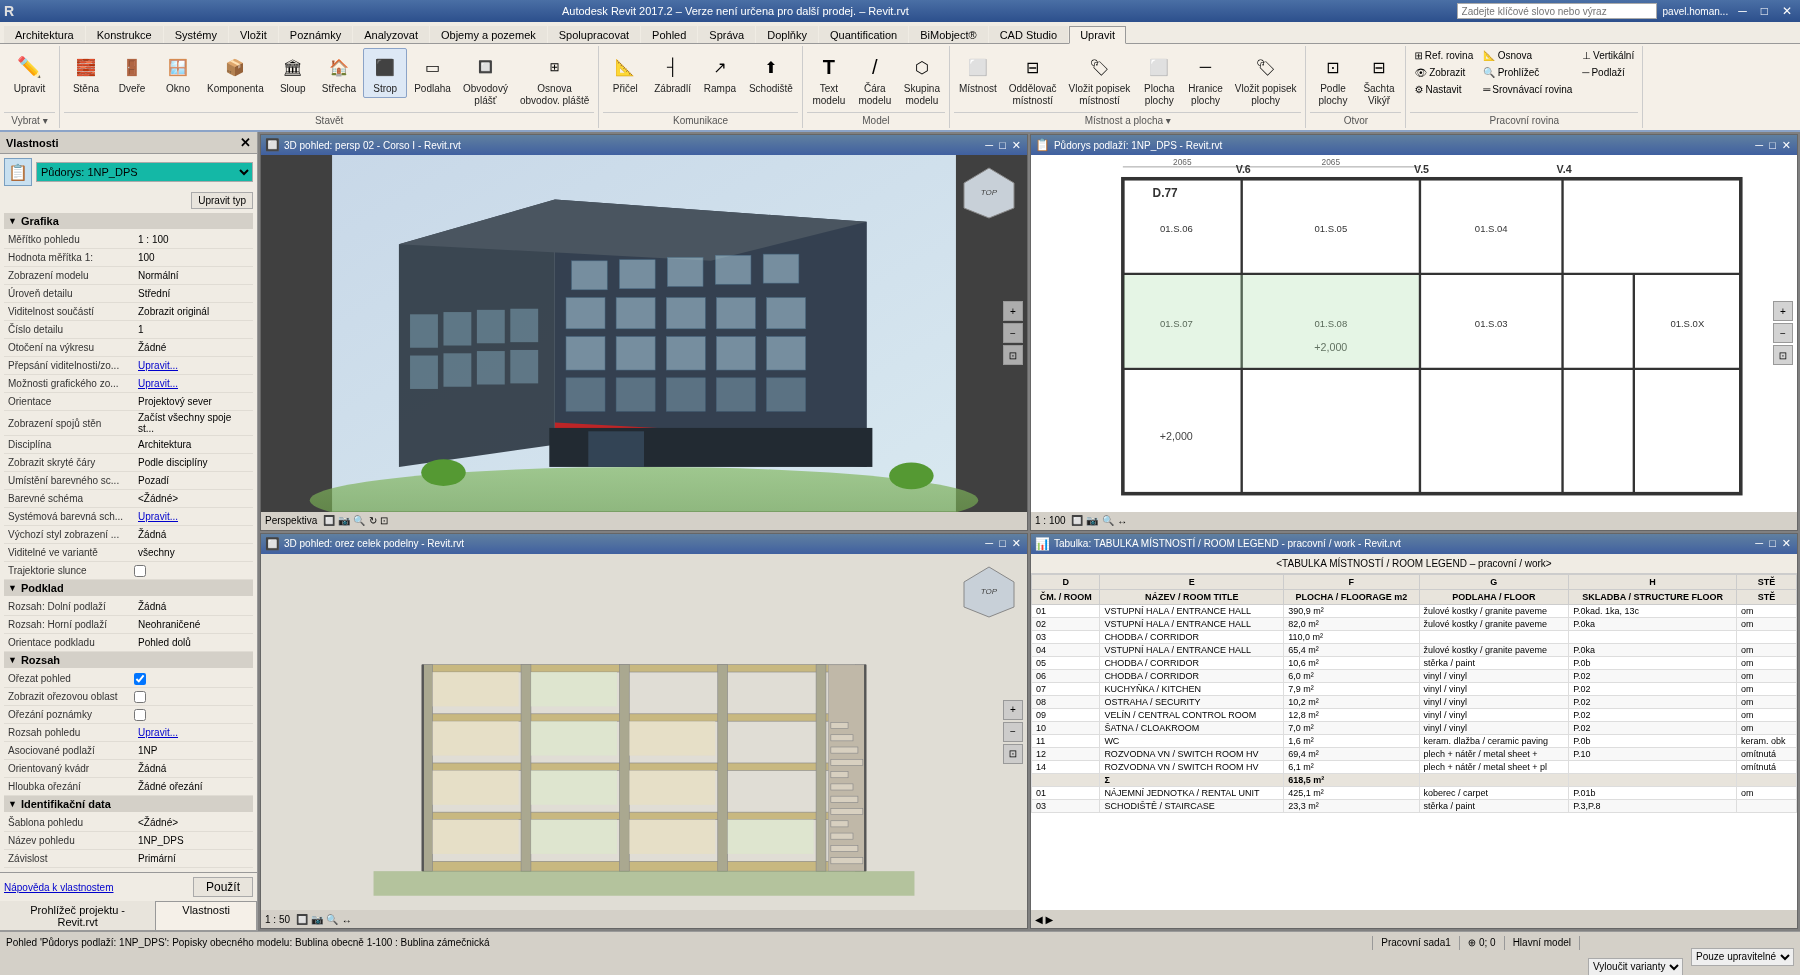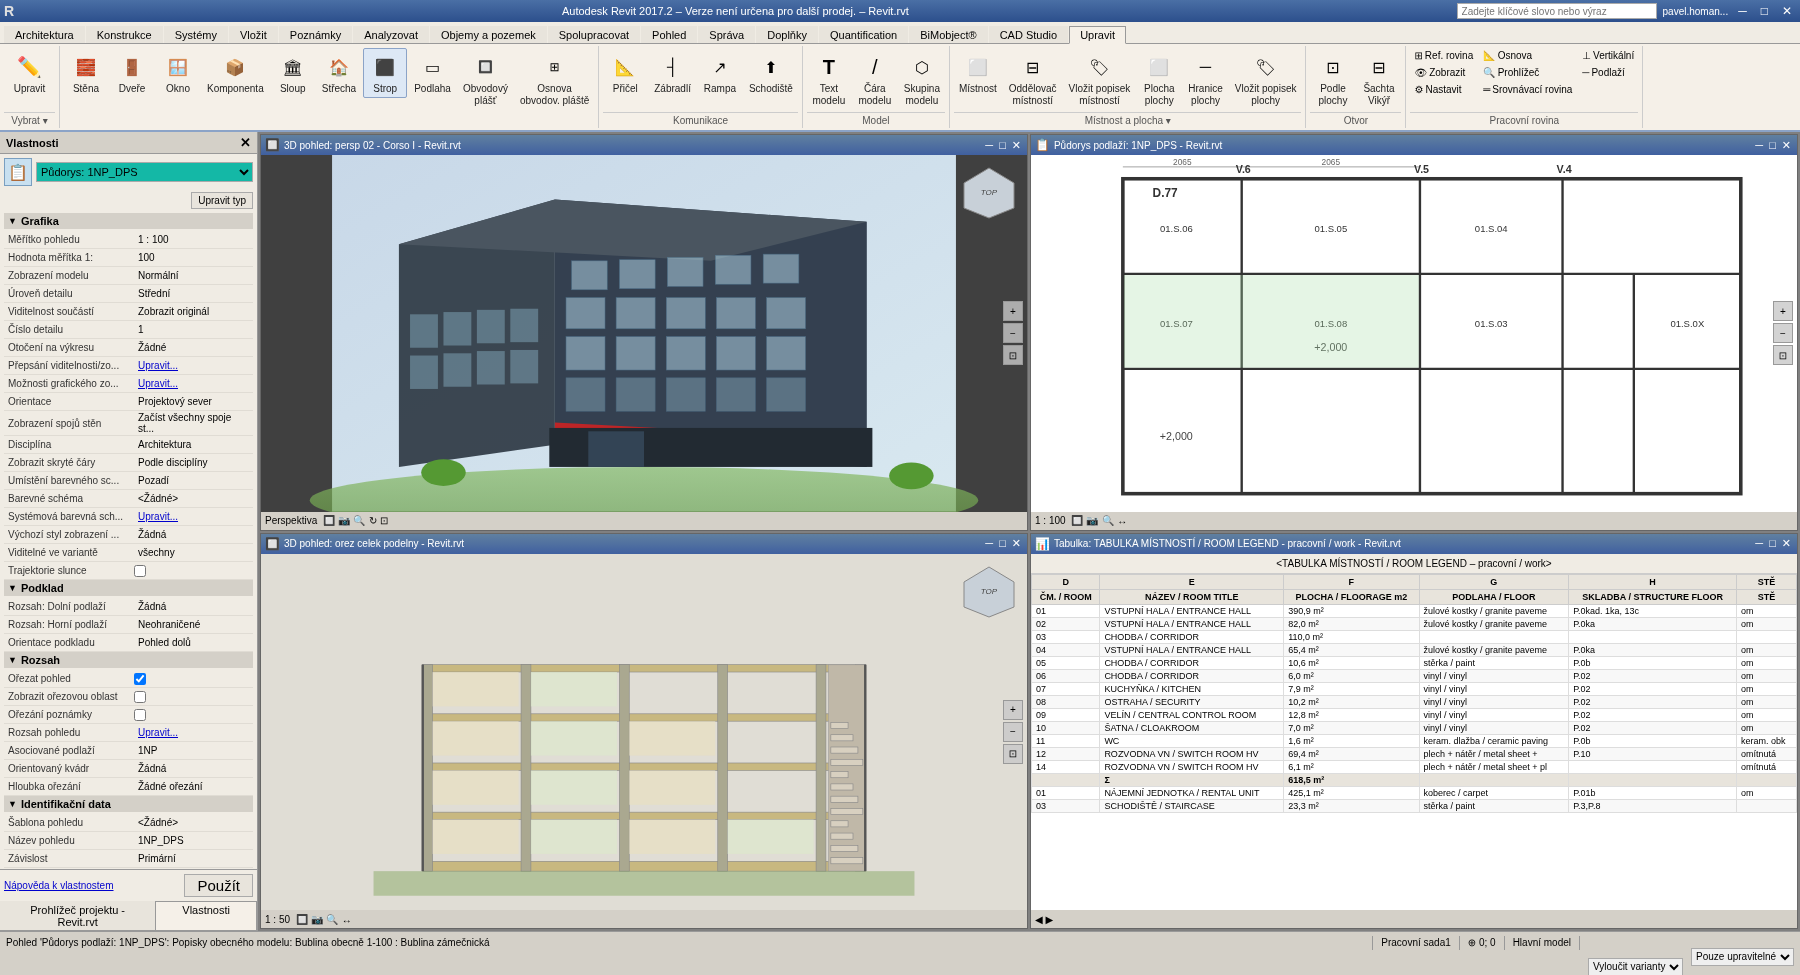--- a/index.html
+++ b/index.html
@@ -358,21 +358,21 @@
       width: 100%;
       height: 100%;
     }
     .info-text { flex: 1; }
 
     .apply-btn {
       padding: 2px 12px;
       background: #e8e4dc;
       border: 1px solid #aaa;
       cursor: pointer;
-      font-size: 15px;
+      font-size: 12px;
     }
 
     
     ::-webkit-scrollbar { width: 12px; height: 12px; }
     ::-webkit-scrollbar-track { background: #e0dcd4; }
     ::-webkit-scrollbar-thumb { background: #a0a0a0; border: 1px solid #888; }
 
     .search-bar {
       background: white;
       border: 1px solid #aaa;
@@ -470,20 +470,21 @@
       </div>
       <div class="ribbon-btn">
         <div class="ribbon-icon" style="font-size:12px;">🔲</div>
         <div class="ribbon-btn-label">Obvodový<br>plášť</div>
       </div>
       <div class="ribbon-btn">
         <div class="ribbon-icon" style="font-size:12px;">⊞</div>
         <div class="ribbon-btn-label">Osnova<br>obvodov. pláště</div>
       </div>
     </div>
+    <div class="ribbon-group-label">Stavět</div>
   </div>
 
   <div class="ribbon-group" style="min-width:180px;">
     <div class="ribbon-group-items">
       <div class="ribbon-btn">
         <div class="ribbon-icon" style="font-size:16px;">📐</div>
         <div class="ribbon-btn-label">Přičel</div>
       </div>
       <div class="ribbon-btn">
         <div class="ribbon-icon" style="font-size:16px;">┤</div>

